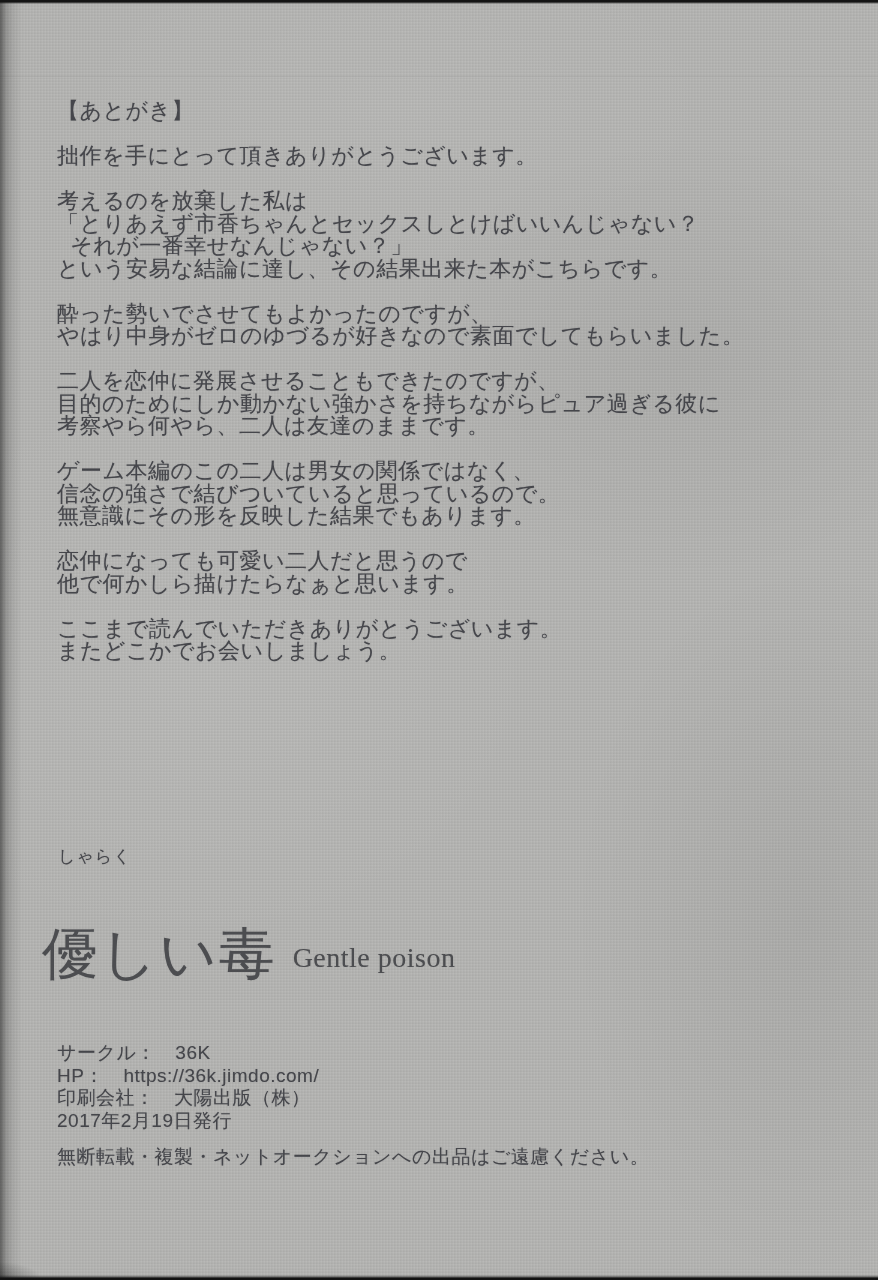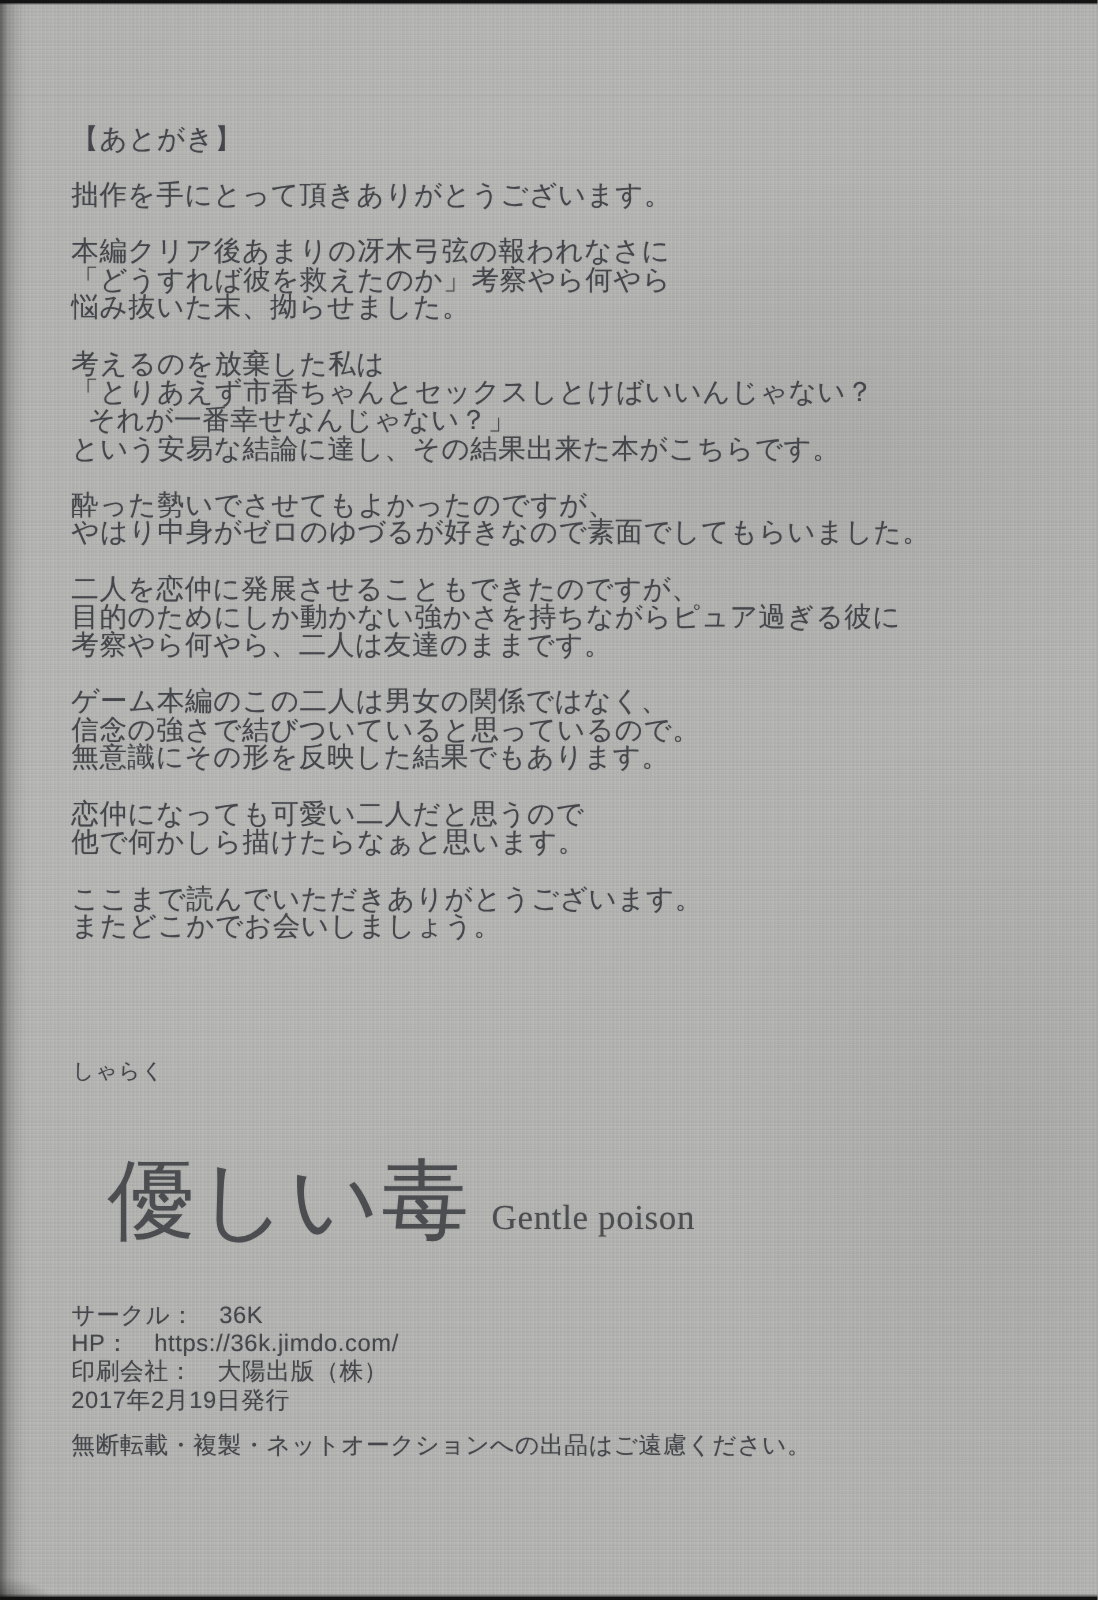--- a/index.html
+++ b/index.html
@@ -35,23 +35,22 @@
     text-shadow:0 0 1px rgba(69,70,75,0.35);
     margin-top:48px;
   }
   .title-block{
     position:absolute; left:42px; top:922px;
     display:flex; align-items:flex-end;
     font-family:"Liberation Serif","DejaVu Serif",serif;
     color:#4c4d50;
   }
   .title-jp{
-    font-size:70px; line-height:1.15; letter-spacing:2px;
+    font-size:56px; line-height:1.15; letter-spacing:2px;
     text-shadow:0 0 1px rgba(76,77,80,0.4);
-    margin-left:44px;
   }
   .title-en{
     font-size:28px; line-height:1; margin:0 0 14px 16px; letter-spacing:0.5px;
     text-shadow:0 0 1px rgba(76,77,80,0.35);
   }
   .colophon{
     position:absolute; left:57px; top:1042px;
     font-size:19px; letter-spacing:0.5px;
     text-shadow:0 0 1px rgba(69,70,75,0.35);
   }
@@ -91,25 +90,20 @@
 
   <section class="afterword">
     <div class="para">
       <div class="line">【あとがき】</div>
     </div>
 
     <div class="para">
       <div class="line">拙作を手にとって頂きありがとうございます。</div>
     </div>
 
-    <div class="para">
-      <div class="line">本編クリア後あまりの冴木弓弦の報われなさに</div>
-      <div class="line">「どうすれば彼を救えたのか」考察やら何やら</div>
-      <div class="line">悩み抜いた末、拗らせました。</div>
-    </div>
 
     <div class="para">
       <div class="line">考えるのを放棄した私は</div>
       <div class="line">「とりあえず市香ちゃんとセックスしとけばいいんじゃない？</div>
       <div class="line">  それが一番幸せなんじゃない？」</div>
       <div class="line">という安易な結論に達し、その結果出来た本がこちらです。</div>
     </div>
 
     <div class="para">
       <div class="line">酔った勢いでさせてもよかったのですが、</div>

